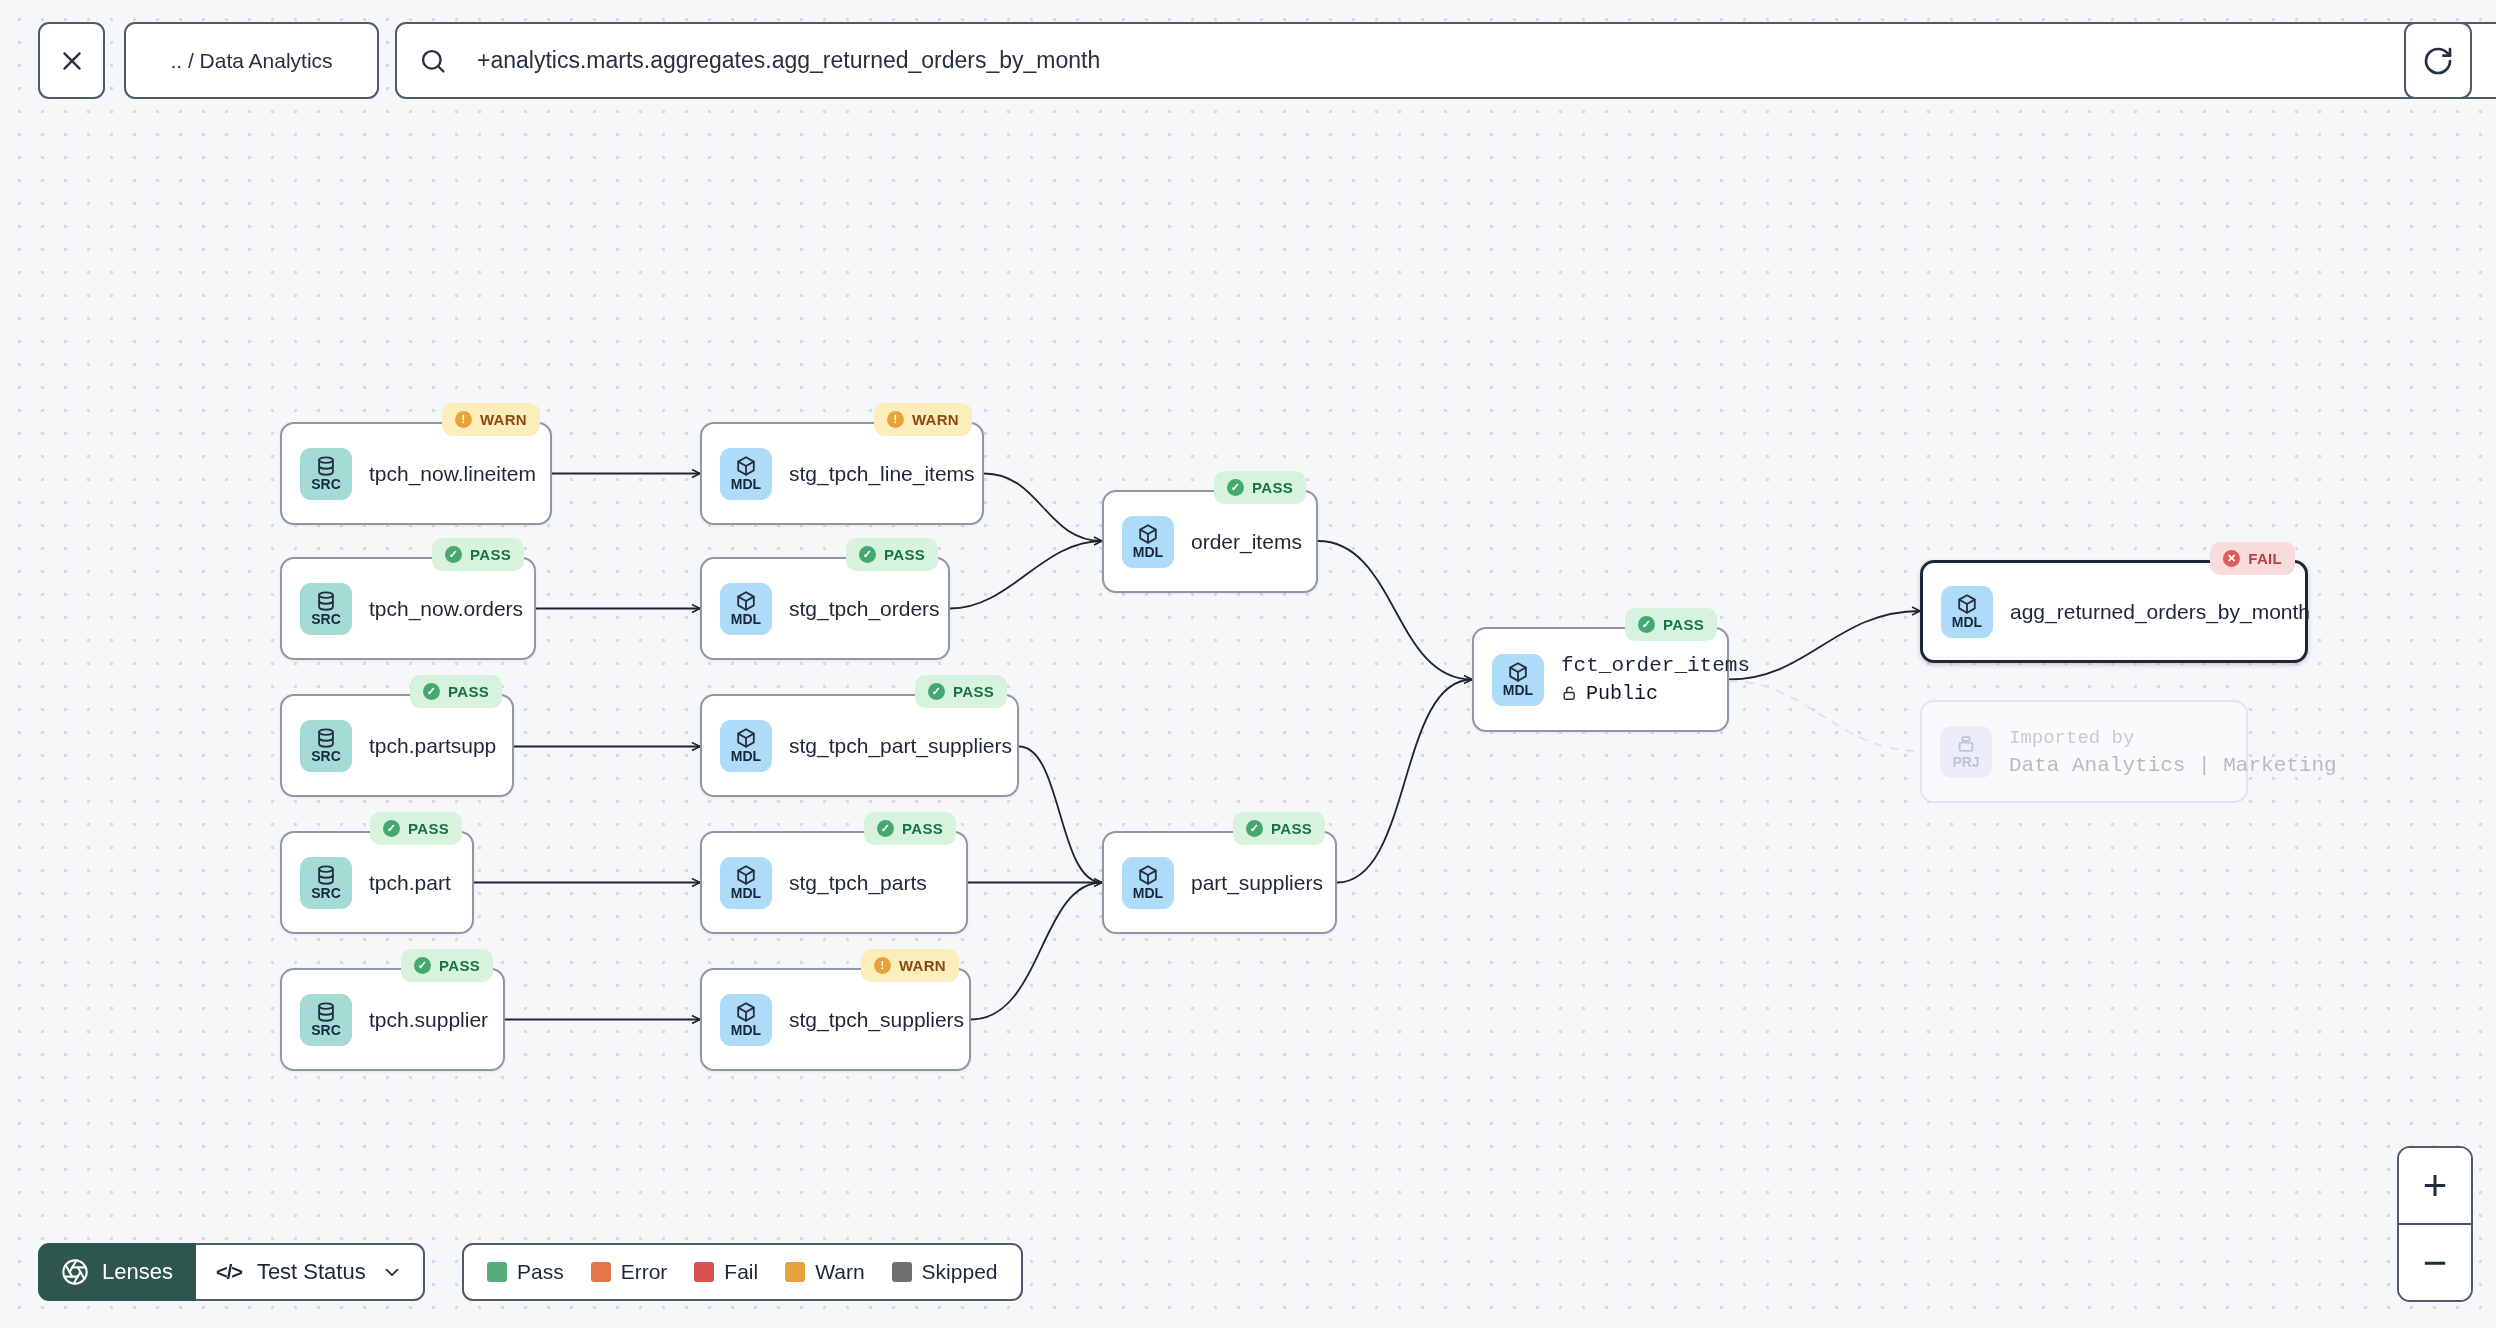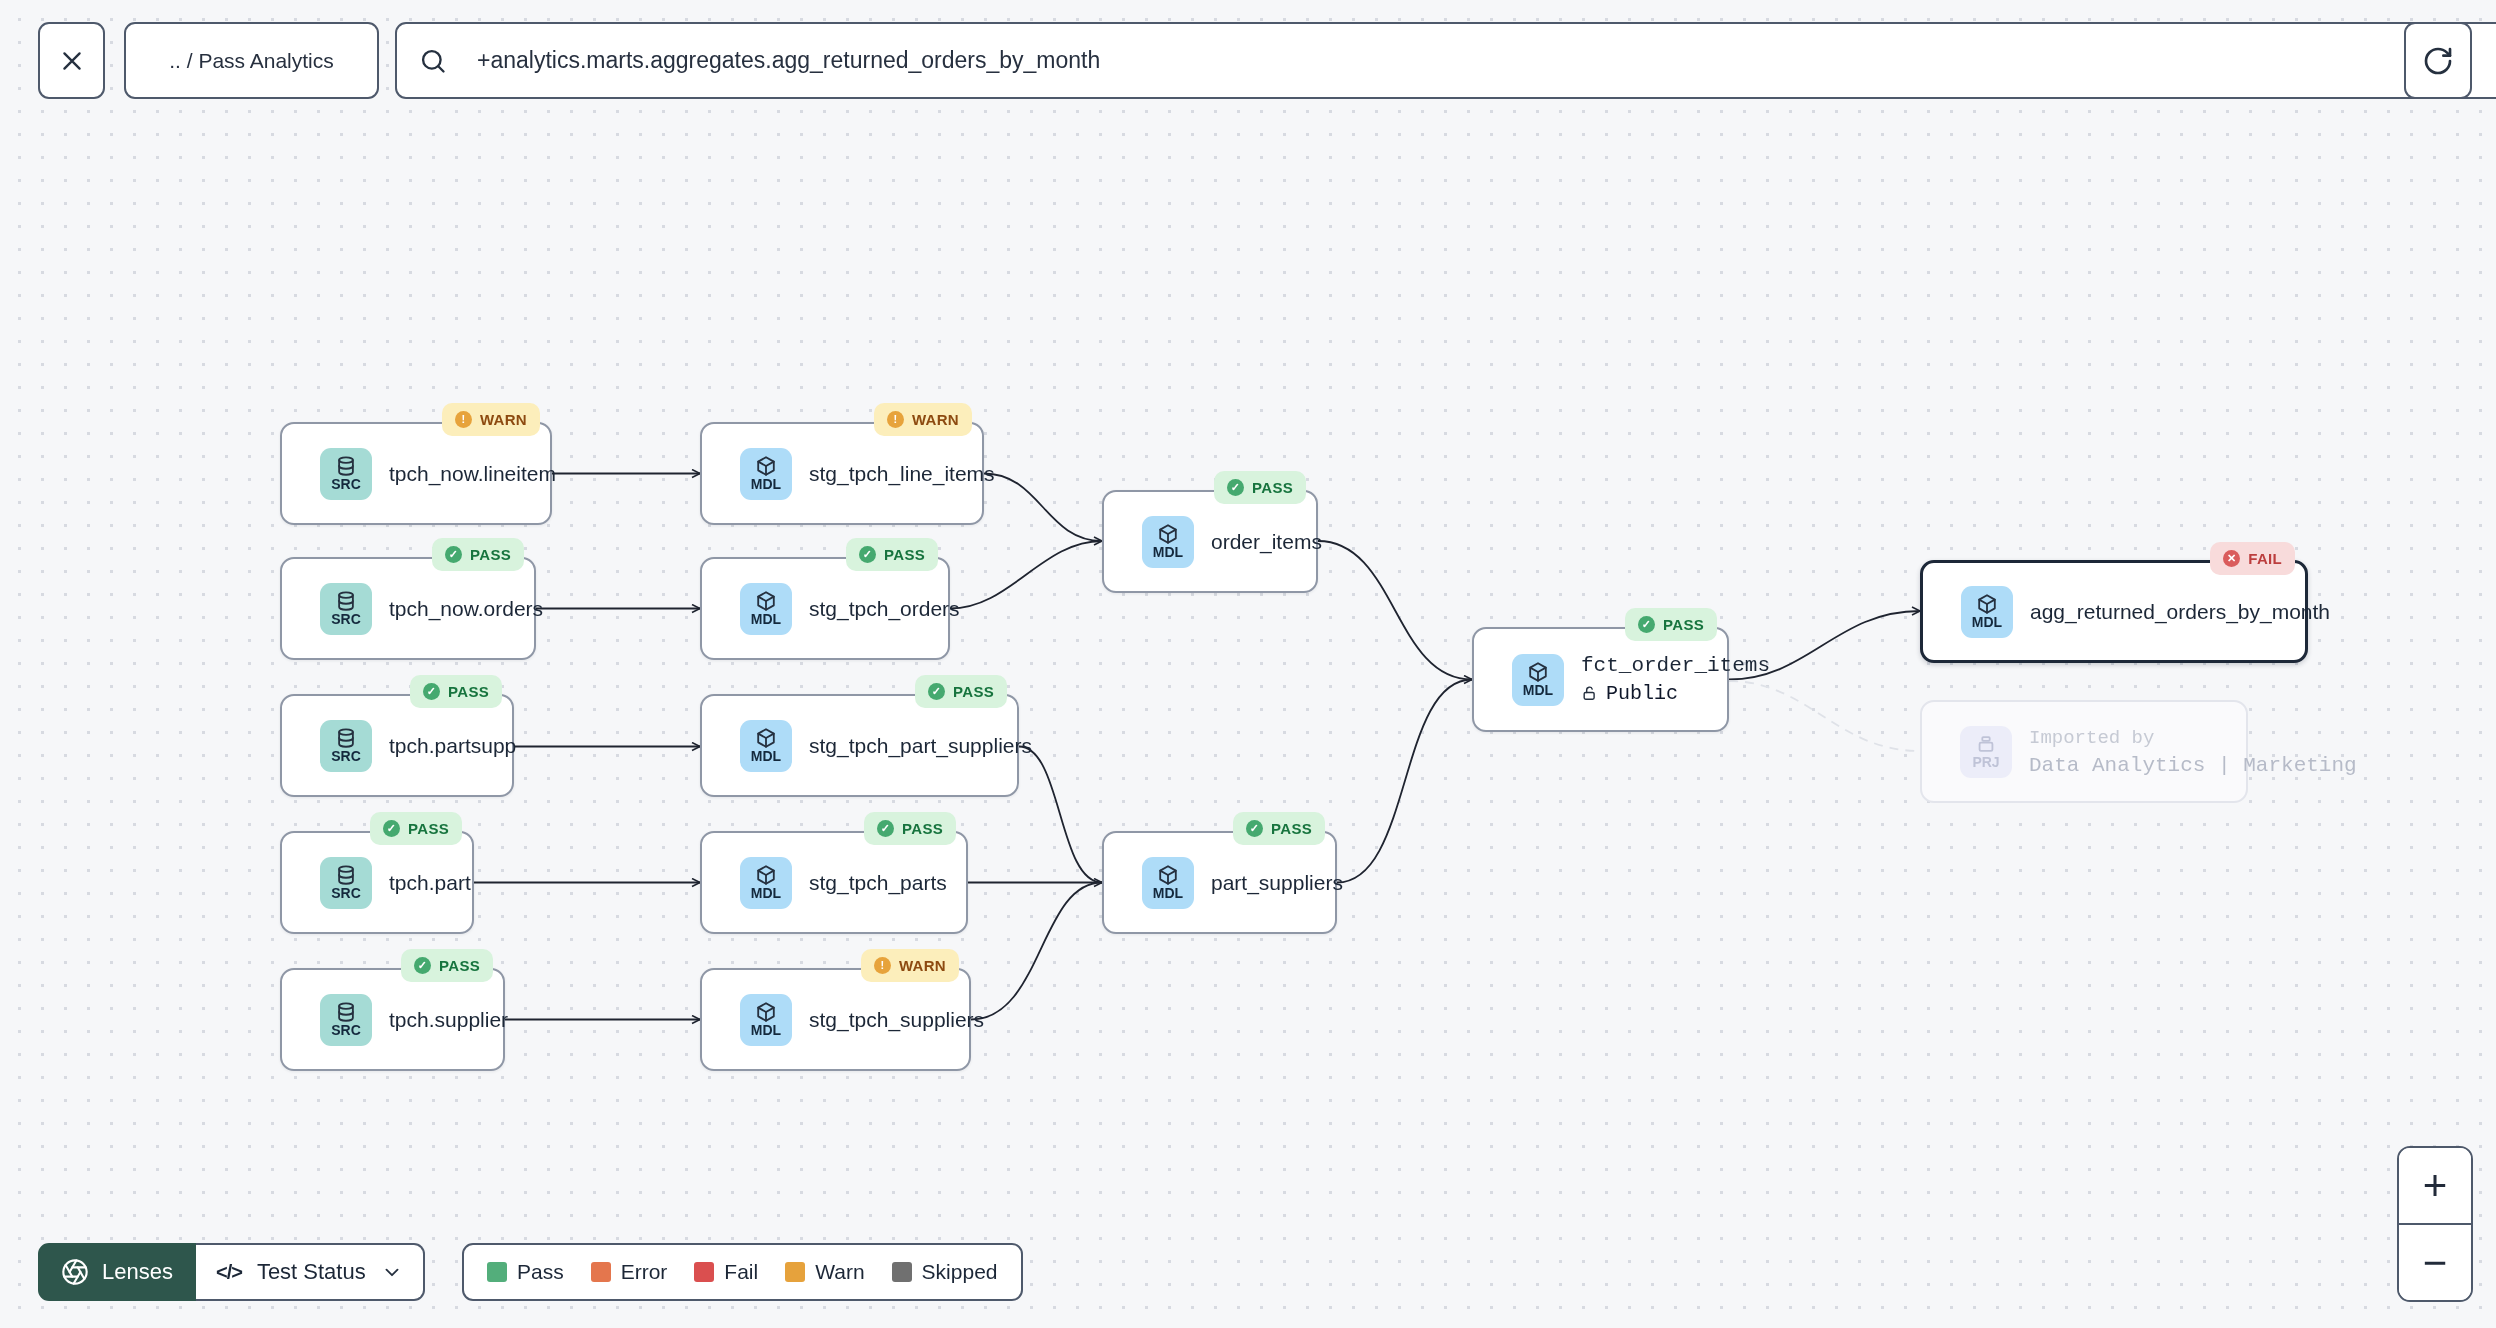--- a/index.html
+++ b/index.html
@@ -33,21 +33,21 @@
     position:absolute;box-sizing:border-box;height:103px;
     background:#fff;border:2px solid #8f97a6;border-radius:14px;
     display:flex;align-items:center;gap:17px;padding:0 14px 0 18px;
     box-shadow:0 1px 3px rgba(25,35,55,.08);z-index:10;
   }
   .node.selected{border:3.5px solid #1d2838;box-shadow:0 2px 5px rgba(25,35,55,.2);}
   .node.ghost{background:#fafafc;border-color:#e3e5ec;box-shadow:none;}
   .kind{
     width:52px;height:52px;border-radius:11px;flex:none;
     display:flex;flex-direction:column;align-items:center;justify-content:center;
-    font-size:14px;font-weight:bold;color:#14293d;line-height:1.1;margin-left:20px;
+    font-size:14px;font-weight:bold;color:#14293d;line-height:1.1;
   }
   .kind svg{display:block;}
   .kind.src{background:#a5dbd5;}
   .kind.mdl{background:#aedcf8;}
   .kind.prj{background:#ecedf9;color:#bfc3d7;}
   .label{font-size:21px;color:#1c2737;white-space:nowrap;}
   .lblcol{display:flex;flex-direction:column;gap:5px;font-family:Liberation Mono, monospace;}
   .access{display:flex;align-items:center;gap:8px;font-size:20px;color:#0f172a;}
   .ghost-title{font-size:19px;color:#c6cad4;}
   .ghost-label{font-size:21px;color:#b6bbc8;white-space:nowrap;}
@@ -110,21 +110,21 @@
 <body>
 
 <div class="dotgrid"></div>
 
 <div class="tb-btn" style="left:38px;top:22px;width:67px;height:77px;">
   <svg width="28" height="28" viewBox="0 0 24 24" class="icon-stroke">
       <path d="M5.5 5.5l13 13M18.5 5.5l-13 13"></path>
     </svg>
 </div>
 <div class="tb-btn breadcrumb" style="left:124px;top:22px;width:255px;height:77px;">
-  <span>.. / Pass Analytics</span>
+  <span>.. / Data Analytics</span>
 </div>
 <div class="tb-btn search-bar" style="left:395px;top:22px;width:2273px;height:77px;gap:28px;">
   <svg width="28" height="28" viewBox="0 0 24 24" class="icon-stroke" style="flex:none;">
       <circle cx="11" cy="11" r="7.5"></circle>
       <path d="M16.5 16.5L21 21"></path>
     </svg>
   <input value="+analytics.marts.aggregates.agg_returned_orders_by_month" style="">
   <svg width="30" height="30" viewBox="0 0 24 24" class="icon-stroke" style="flex:none;stroke-width:1.6;">
       <circle cx="12" cy="12" r="9.5"></circle>
       <path d="M12 11v6"></path>

